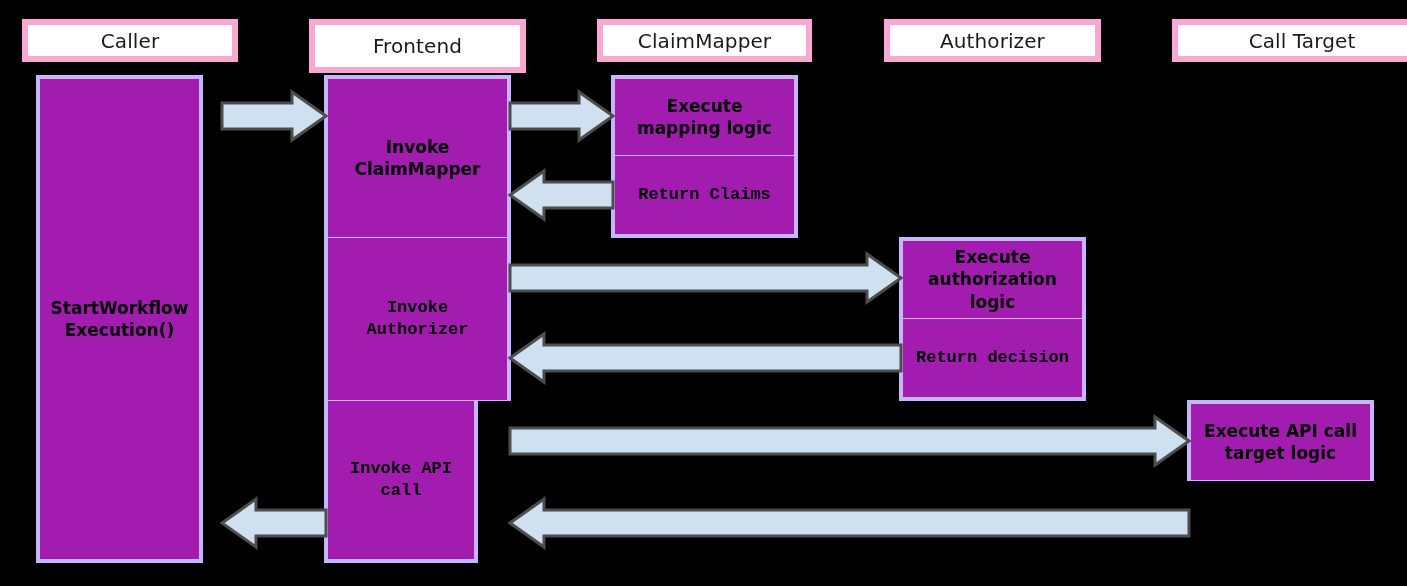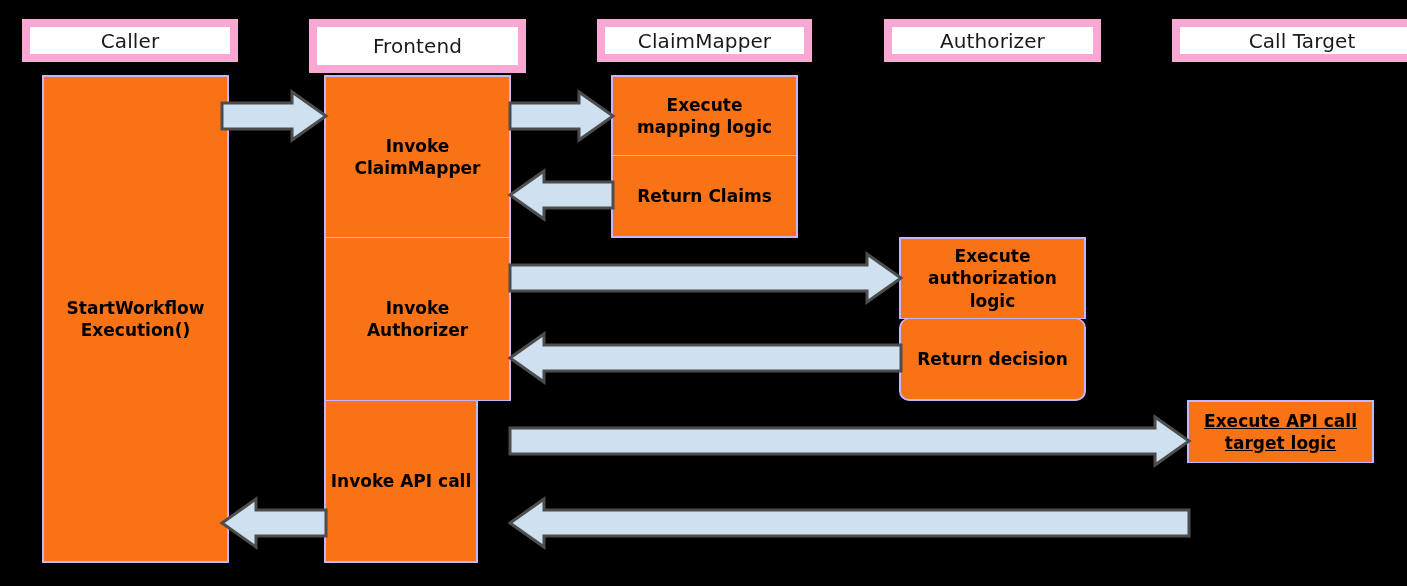--- a/index.html
+++ b/index.html
@@ -16,52 +16,53 @@
     width: 1407px;
     height: 586px;
     background: #000000;
     overflow: hidden;
   }
   
   .lifeline-header {
     position: absolute;
     box-sizing: border-box;
     background: #ffffff;
-    border: 8px solid #f9a8d4;
+    border: 6px solid #f9a8d4;
     display: flex;
     align-items: center;
     justify-content: center;
     color: #1a1a1a;
     font-size: 20px;
     font-weight: 400;
     letter-spacing: 0.1px;
     font-family: "DejaVu Sans", "Liberation Sans", sans-serif;
   }
   
   .activation {
     position: absolute;
     box-sizing: border-box;
-    background: #f97316;
-    border: 2px solid #c4b5fd;
+    background: #a21caf;
+    border: 4px solid #c4b5fd;
     display: flex;
     align-items: center;
     justify-content: center;
     text-align: center;
     color: #000000;
     font-size: 17px;
     font-weight: bold;
     line-height: 1.3;
     padding: 2px 0;
     font-family: "DejaVu Sans", "Liberation Sans", sans-serif;
   }
   .activation.seg-top {
     border-bottom-width: 1px;
   }
   .activation.seg-bottom {
     border-top-width: 1px;
+    font-family: Liberation Mono, monospace;
   }
   .activation .label {
     display: block;
   }
   
   .arrow-wrap {
     position: absolute;
   }
   .arrow-wrap svg {
     display: block;
@@ -86,49 +87,49 @@
   </div>
 
   <div class="lifeline-header" style="left:884px; top:19px;  width:217px; height:43px;">
     <span>Authorizer</span>
   </div>
 
   <div class="lifeline-header" style="left:1172px;top:19px;  width:260px; height:43px;">
     <span>Call Target</span>
   </div>
 
-  <div class="activation" style="left:36px; top:75px; width:187px; height:488px;margin-left:6px;">
+  <div class="activation" style="left:36px; top:75px; width:167px; height:488px;">
     <span class="label">StartWorkflow<br>Execution()</span>
   </div>
 
   <div class="activation seg-top" style="left:324px; top:75px; width:187px; height:163px;">
     <span class="label">Invoke<br>ClaimMapper</span>
   </div>
   <div class="activation seg-top seg-bottom" style="left:324px; top:237px; width:187px; height:164px;">
     <span class="label">Invoke<br>Authorizer</span>
   </div>
-  <div class="activation seg-bottom" style="left:324px; top:400px; width:154px; height:163px;text-align:right;">
+  <div class="activation seg-bottom" style="left:324px; top:400px; width:154px; height:163px;">
     <span class="label">Invoke API call</span>
   </div>
 
   <div class="activation seg-top" style="left:611px; top:75px; width:187px; height:81px;">
     <span class="label">Execute<br>mapping logic</span>
   </div>
   <div class="activation seg-bottom" style="left:611px; top:155px; width:187px; height:83px;">
     <span class="label">Return Claims</span>
   </div>
 
   <div class="activation seg-top" style="left:899px; top:237px; width:187px; height:82px;">
     <span class="label">Execute<br>authorization<br>logic</span>
   </div>
-  <div class="activation seg-bottom" style="left:899px; top:318px; width:187px; height:83px;border-radius:10px;">
+  <div class="activation seg-bottom" style="left:899px; top:318px; width:187px; height:83px;">
     <span class="label">Return decision</span>
   </div>
 
-  <div class="activation seg-top" style="left:1187px; top:400px; width:187px; height:63px;text-decoration:underline;">
+  <div class="activation seg-top" style="left:1187px; top:400px; width:187px; height:81px;">
     <span class="label">Execute API call<br>target logic</span>
   </div>
 
   <div class="arrow-wrap" style="left:222px; top:92px;">
     <svg width="104" height="48" viewBox="0 0 104 48">
       <polygon points="0,11 70,11 70,0 104,24 70,48 70,37 0,37" fill="#cfe0f1" stroke="#4d4d4d" stroke-width="3" stroke-linejoin="miter"></polygon>
     </svg>
   </div>
 
   <div class="arrow-wrap" style="left:510px; top:92px;">

